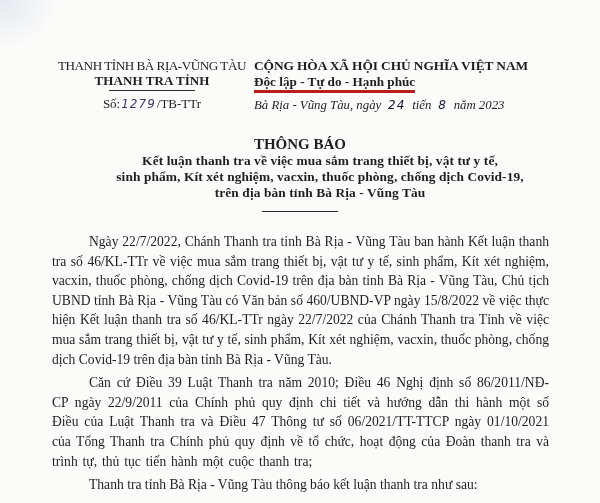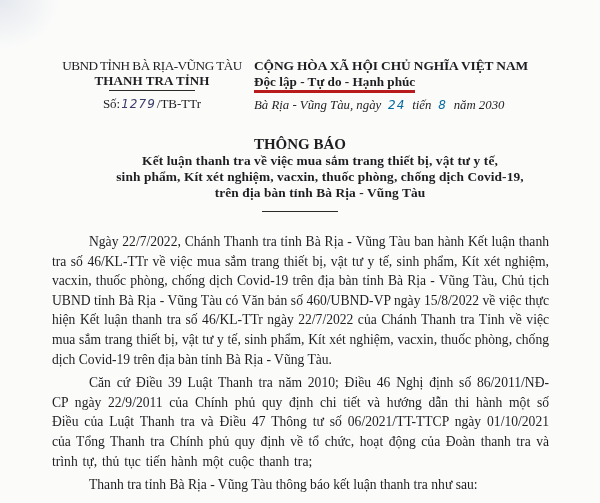--- a/index.html
+++ b/index.html
@@ -85,21 +85,21 @@
       line-height: 15px;
       padding-bottom: 1px;
     }
     .place-date {
       font-size: 12.8px;
       font-style: italic;
       margin-top: 5px;
     }
     .place-date .handwritten {
       font-family: "DejaVu Sans", sans-serif;
-      color: #0369a1;
+      color: #0f172a;
       font-size: 12px;
       letter-spacing: 1px;
       margin: 0 2px;
     }
     .title-block {
       position: absolute;
       top: 136px;
       left: 0;
       width: 600px;
       text-align: center;
@@ -142,30 +142,30 @@
       word-spacing: 1.5px;
     }
   </style>
 </head>
 <body>
 
 <div class="scan-shade"></div>
 
 <div class="header">
   <div class="org-block">
-    <div class="line org-parent">UBND TỈNH BÀ RỊA-VŨNG TÀU</div>
+    <div class="line org-parent">THANH TỈNH BÀ RỊA-VŨNG TÀU</div>
     <div class="line org-name">THANH TRA TỈNH</div>
     <div class="org-rule"></div>
     <div class="line doc-number"><span>Số:</span><span class="handwritten">1279</span><span>/TB-TTr</span></div>
   </div>
 
   <div class="nation-block">
     <div class="line nation-title">CỘNG HÒA XÃ HỘI CHỦ NGHĨA VIỆT NAM</div>
     <div class="line"><span class="motto">Độc lập - Tự do - Hạnh phúc</span></div>
-    <div class="line place-date"><span>Bà Rịa - Vũng Tàu, ngày</span><span class="handwritten"> 24 </span><span>tiến</span><span class="handwritten"> 8 </span><span>năm 2030</span></div>
+    <div class="line place-date"><span>Bà Rịa - Vũng Tàu, ngày</span><span class="handwritten"> 24 </span><span>tiến</span><span class="handwritten"> 8 </span><span>năm 2023</span></div>
   </div>
 </div>
 
 <div class="title-block">
   <div class="doc-type">THÔNG BÁO</div>
   <div class="doc-subject">Kết luận thanh tra về việc mua sắm trang thiết bị, vật tư y tế,</div>
   <div class="doc-subject">sinh phẩm, Kít xét nghiệm, vacxin, thuốc phòng, chống dịch Covid-19,</div>
   <div class="doc-subject">trên địa bàn tỉnh Bà Rịa - Vũng Tàu</div>
   <div class="title-rule"></div>
 </div>

